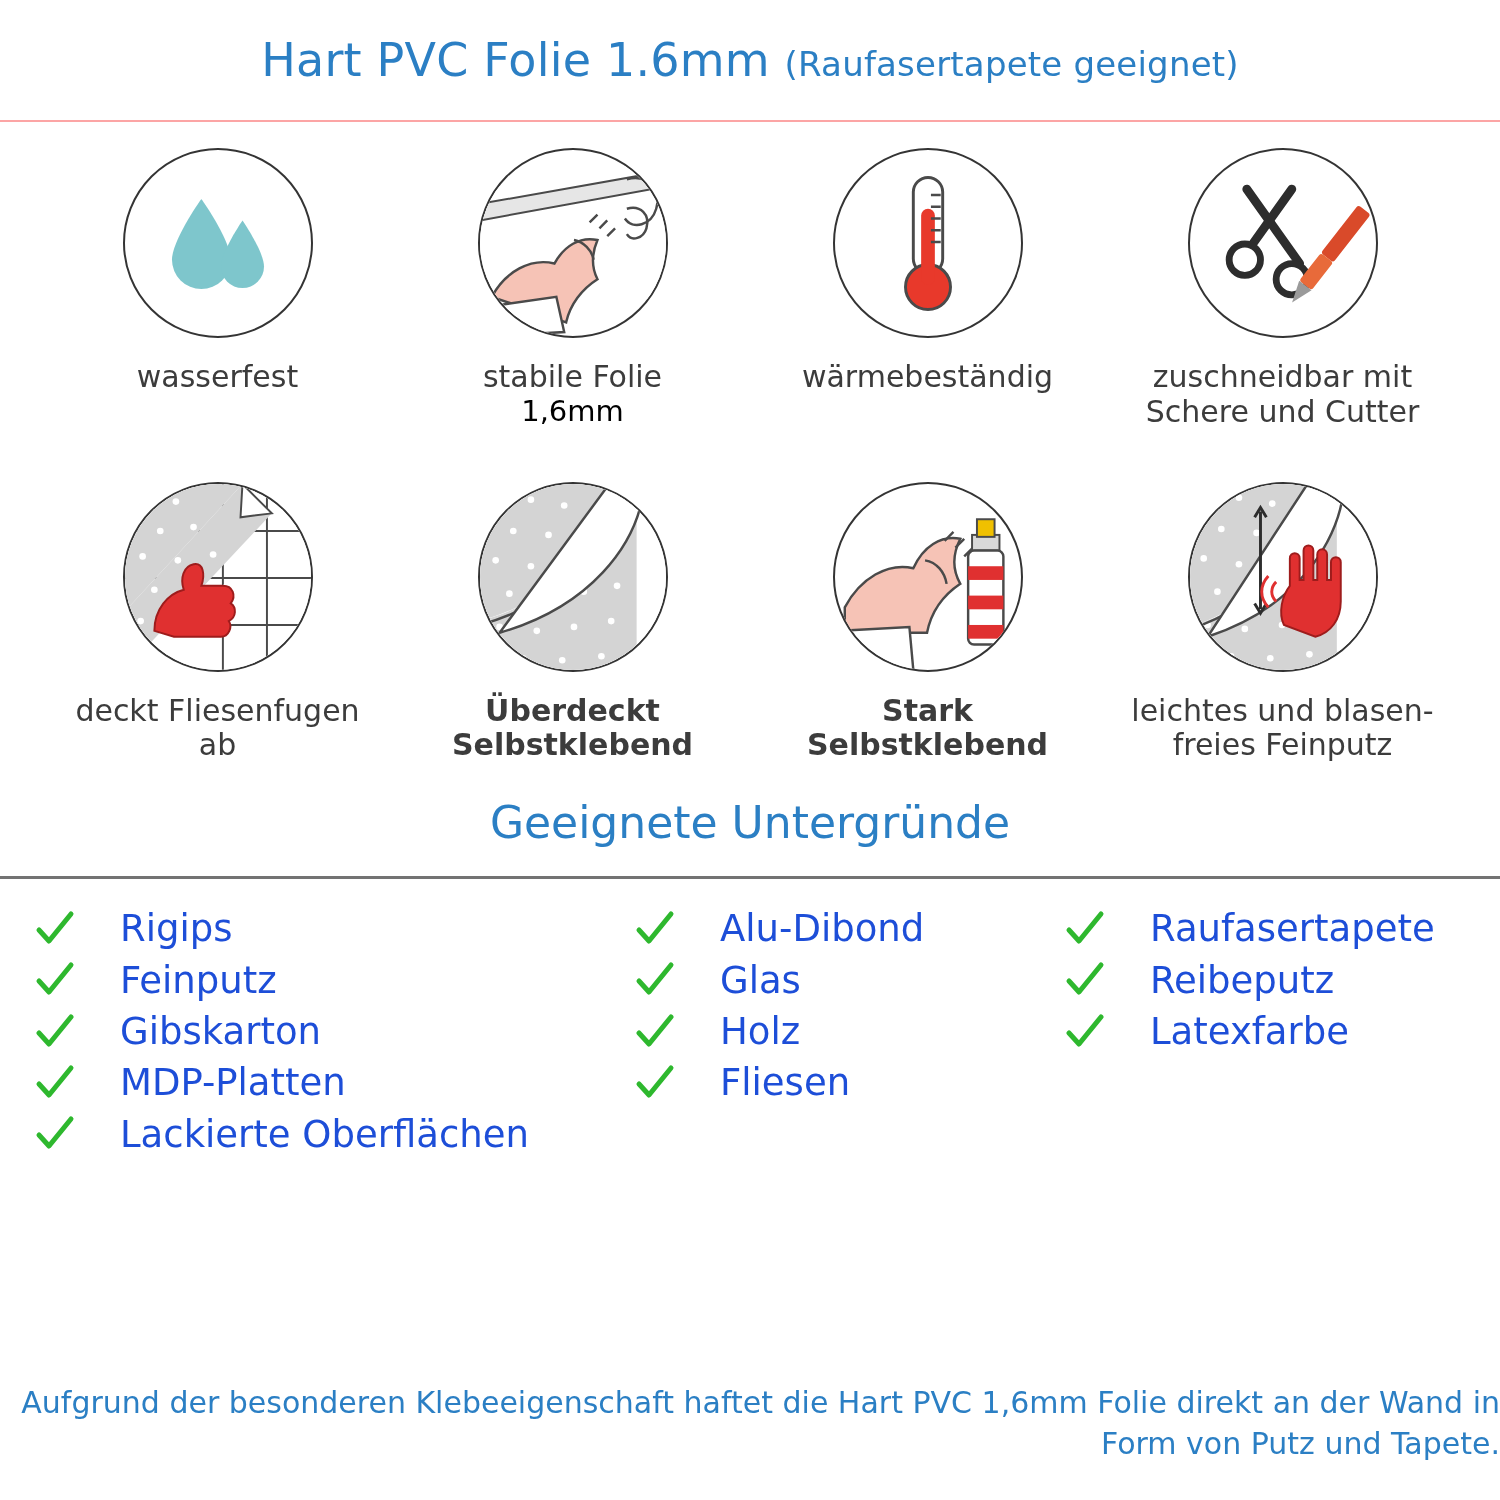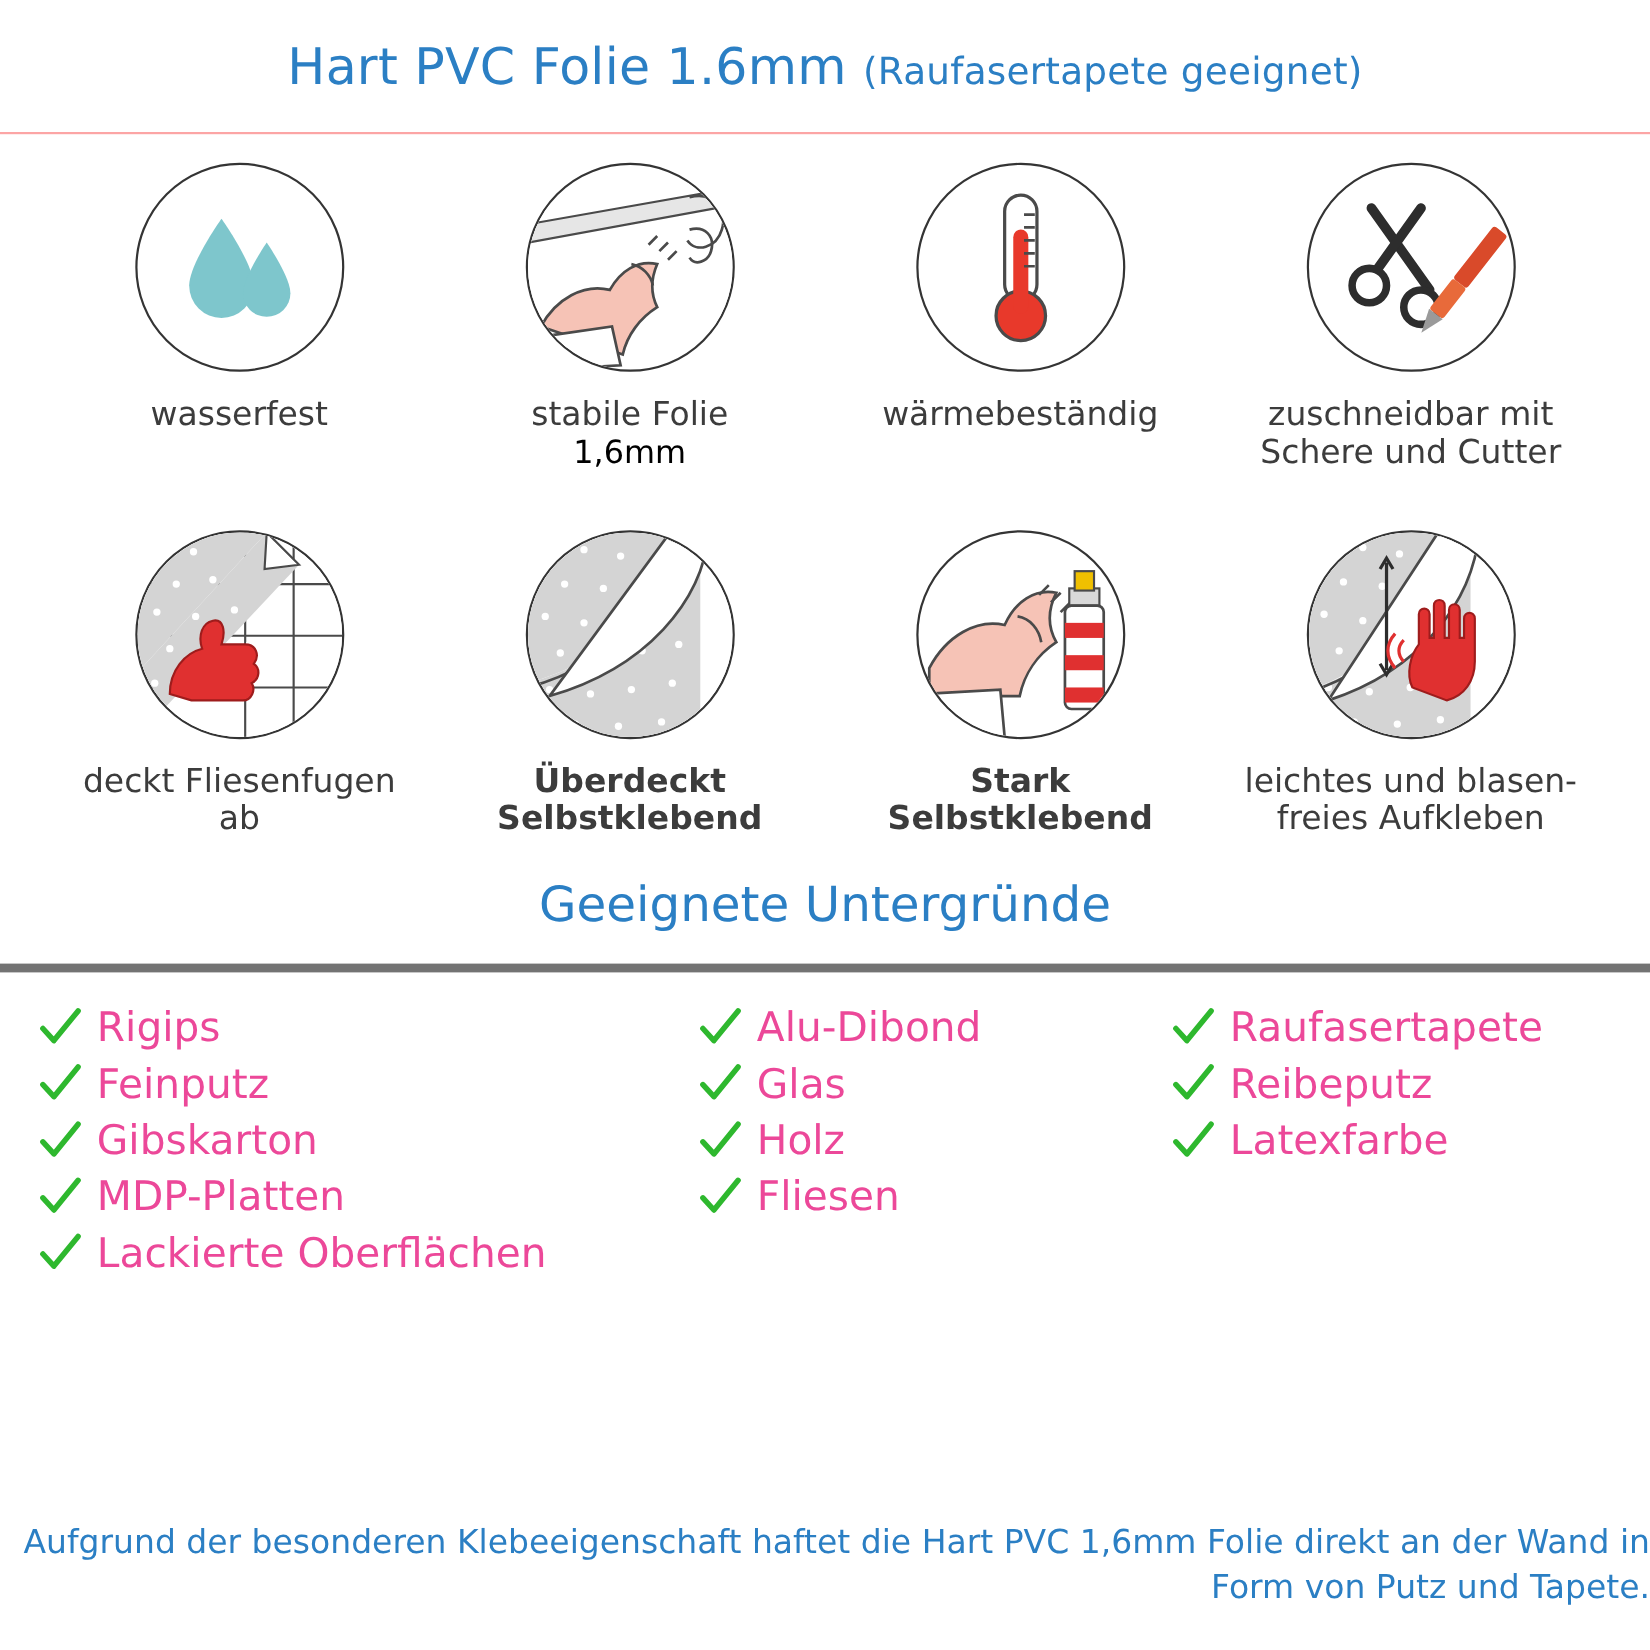--- a/index.html
+++ b/index.html
@@ -73,45 +73,46 @@
   .caption.bold {
     font-weight: bold;
   }
   .row2 {
     margin-top: 26px;
   }
 
   
   .mid-title-wrap {
     margin-top: 34px;
-    border-bottom: 8px solid #737373;
+    border-bottom: 3px solid #737373;
     padding-bottom: 28px;
     text-align: center;
   }
   .mid-title {
     font-size: 44px;
     color: #2b7fc4;
   }
 
   
   .checks {
     display: grid;
     grid-template-columns: 600px 430px 1fr;
     padding: 26px 30px 0 34px;
     box-sizing: border-box;
     column-gap: 0;
   }
   .check-item {
     display: flex;
     align-items: center;
     font-size: 37px;
-    color: #ec4899;
+    color: #1d4ed8;
     line-height: 1.28;
     margin-bottom: 4px;
     white-space: nowrap;
+    gap: 32px;
   }
   .check-mark {
     flex: 0 0 auto;
     width: 42px;
     height: 42px;
     margin-right: 12px;
     position: relative;
   }
   .check-mark svg { display: block; }
 
@@ -351,21 +352,21 @@
           <path d="M66 122 L72 132 L78 122" fill="none"></path>
         </g>
         <path d="M96 144 c-6 -12 -2 -30 6 -40 l0 -28 c0 -7 10 -7 10 0 l0 22 l4 0 l0 -30 c0 -7 10 -7 10 0 l0 30 l4 0 l0 -26 c0 -7 10 -7 10 0 l0 26 l4 0 l0 -18 c0 -7 10 -7 10 0 l0 40 c0 18 -10 32 -26 36 Z" fill="#e03030" stroke="#9e1c1c" stroke-width="2"></path>
         <g stroke="#e03030" stroke-width="3" fill="none">
           <path d="M88 100 c-6 6 -6 14 0 20"></path>
           <path d="M80 94 c-9 10 -9 22 0 32"></path>
         </g>
       </svg>
     </div>
     <div class="caption">
-      <span>leichtes und blasen- freies Aufkleben</span>
+      <span>leichtes und blasen- freies Feinputz</span>
     </div>
   </div>
 </div>
 
 <div class="mid-title-wrap">
   <span class="mid-title">Geeignete Untergründe</span>
 </div>
 
 <div class="checks">
 

